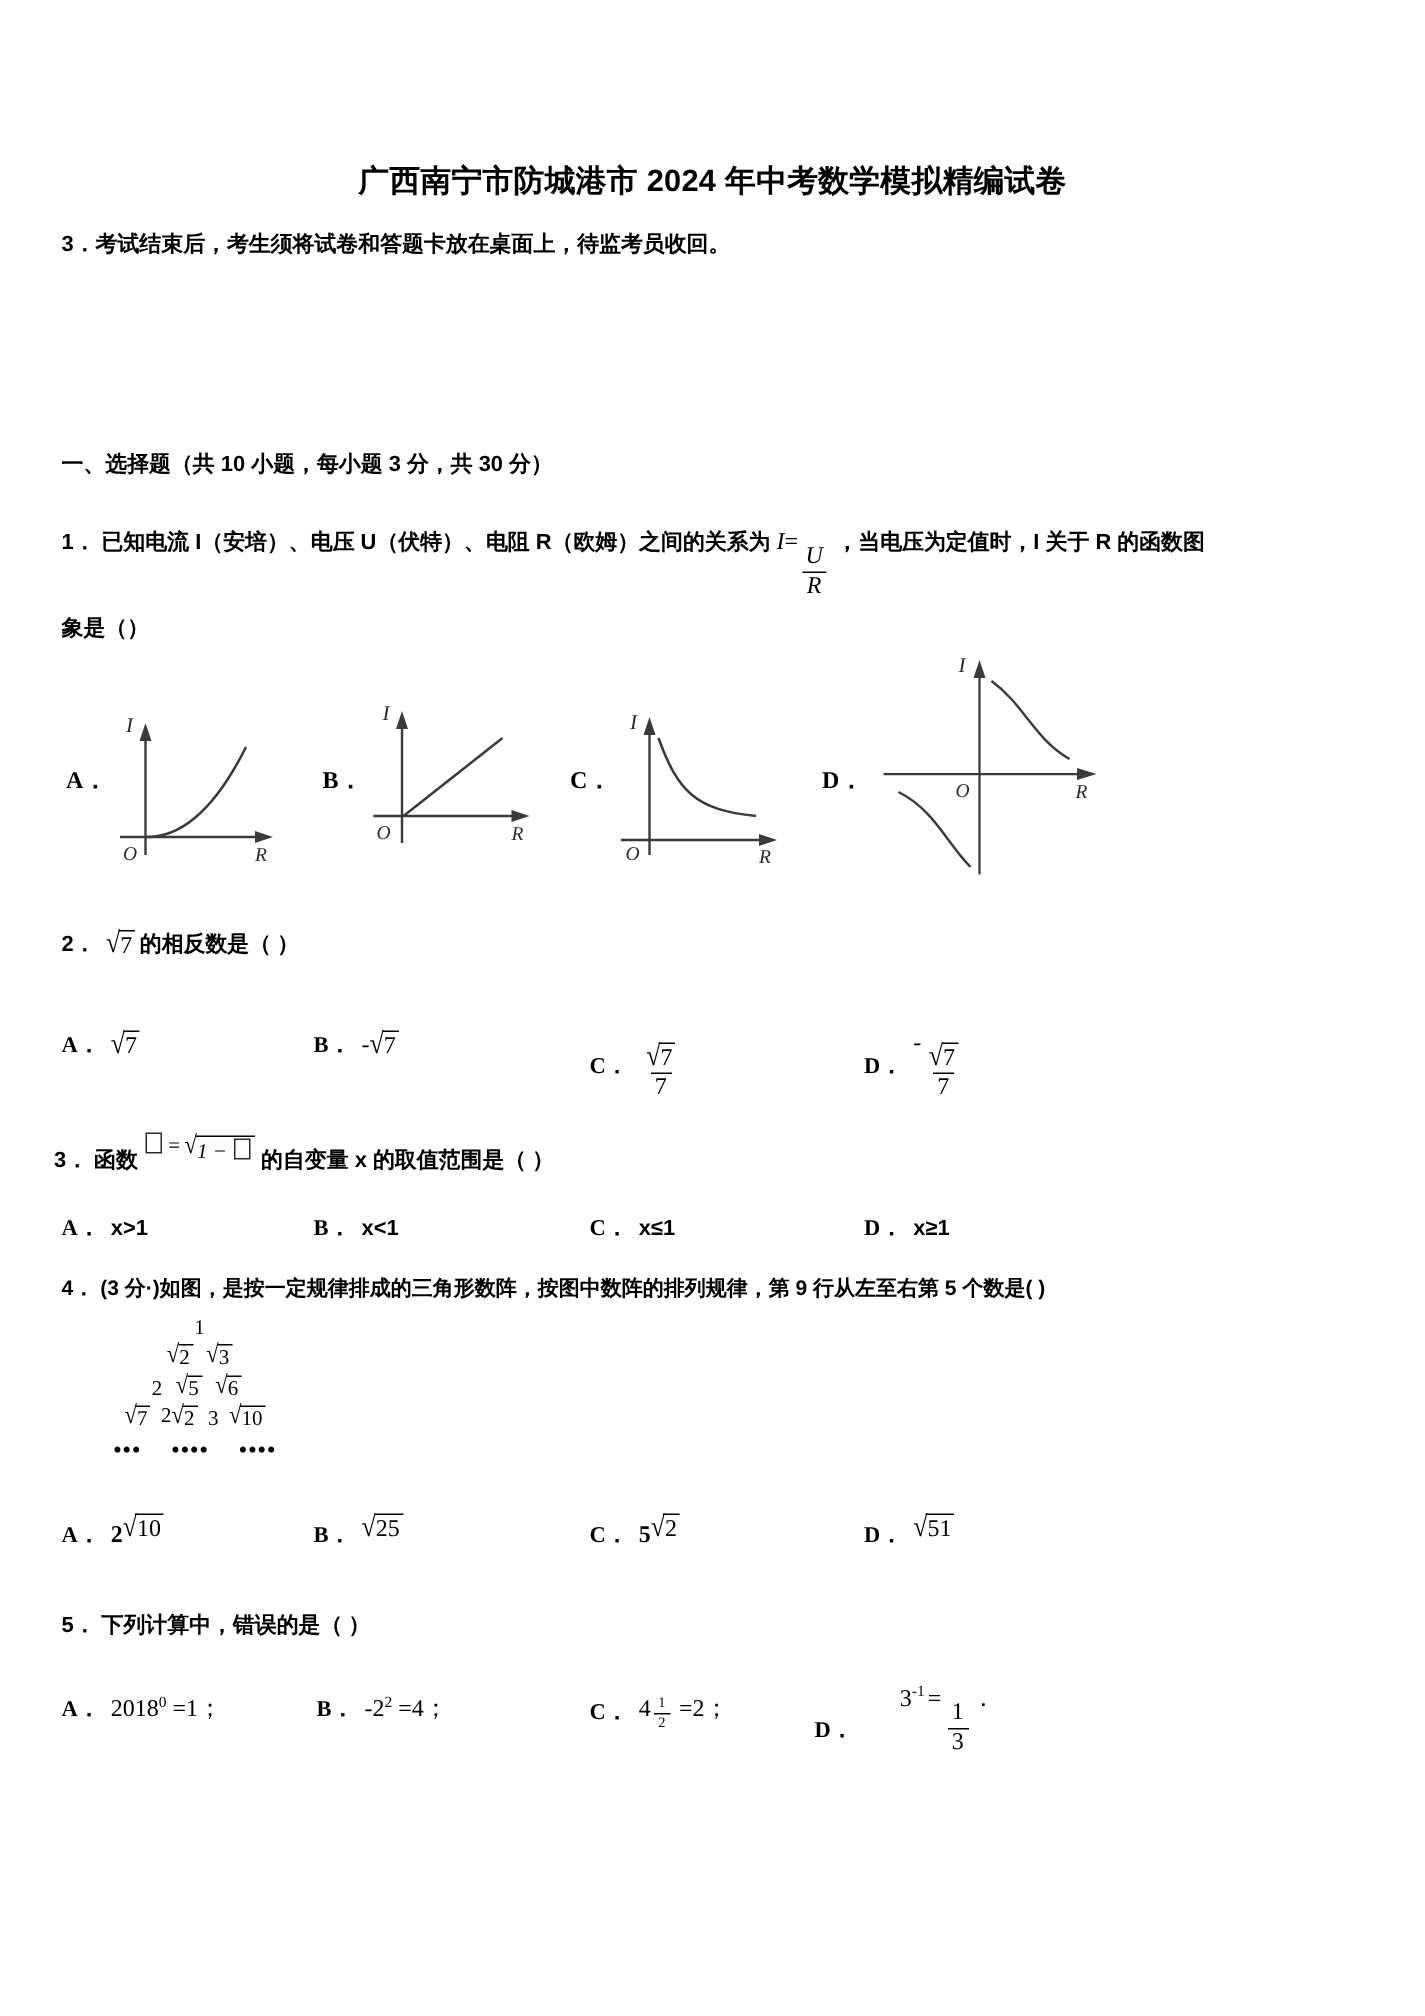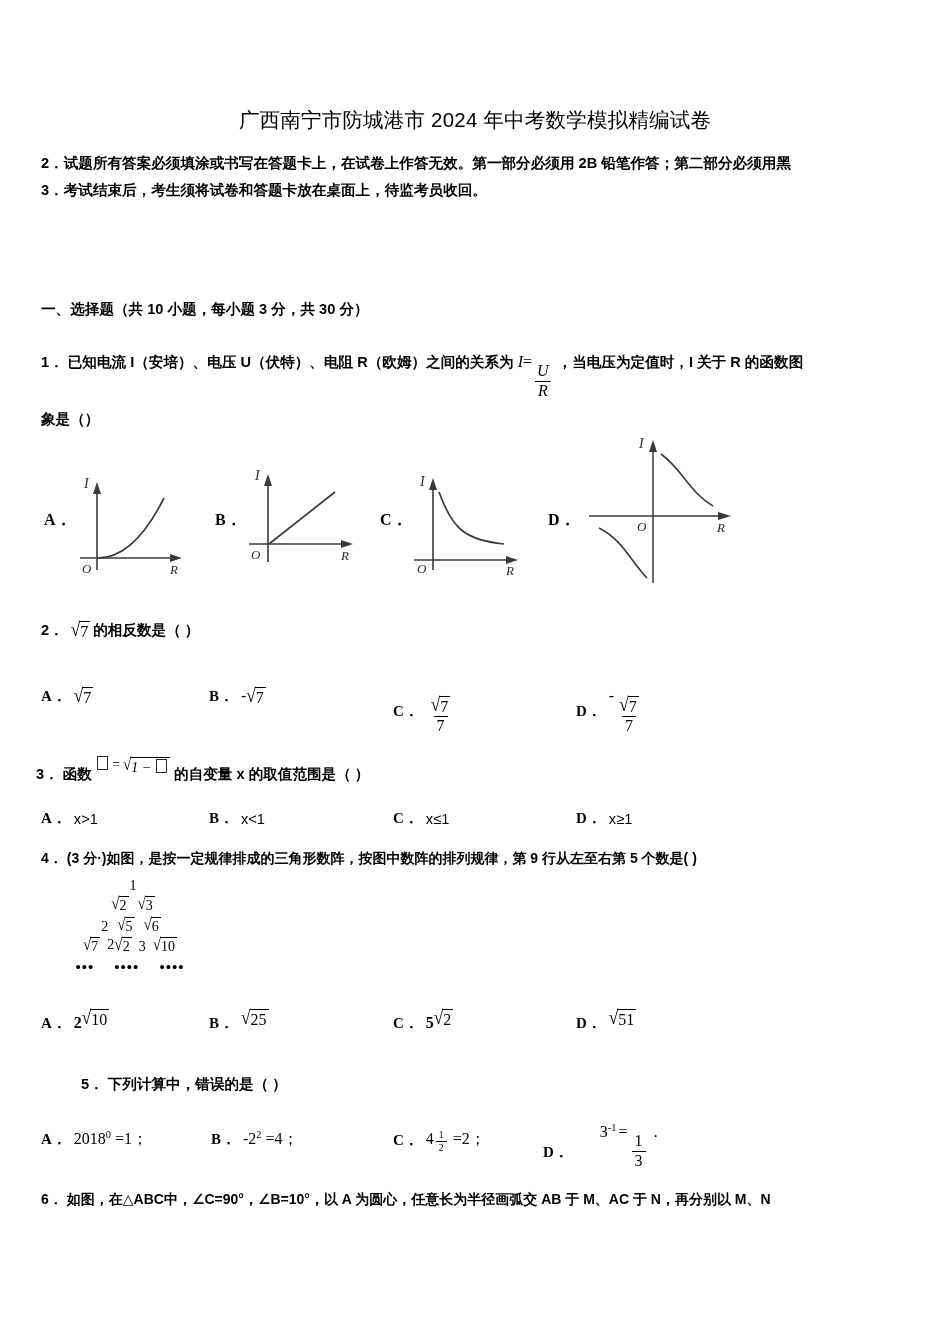--- a/index.html
+++ b/index.html
@@ -22,21 +22,21 @@
     height: 1344px;
   }
 
   
   .doc-title {
     position: absolute;
     left: 0; top: 106px;
     width: 950px;
     text-align: center;
     font-family: "Liberation Sans", "DejaVu Sans", sans-serif;
-    font-weight: normal;
+    font-weight: bold;
     font-size: 20.5px;
     letter-spacing: 0.2px;
     white-space: nowrap;
   }
 
   
   .notice {
     position: absolute;
     left: 41px;
     top: 150px;
@@ -91,21 +91,21 @@
     font-size: 15px;
     margin-right: 7px;
   }
   .opt-body {
     font-family: "Liberation Serif", "DejaVu Serif", serif;
     font-weight: normal;
     font-size: 16px;
   }
   .opt-body.sans {
     font-family: "Liberation Sans", "DejaVu Sans", sans-serif;
-    font-weight: normal;
+    font-weight: bold;
     font-size: 14.6px;
   }
 
   
   .mi { font-style: italic; font-family: "Liberation Serif", "DejaVu Serif", serif; }
   .frac {
     display: inline-flex;
     flex-direction: column;
     align-items: center;
     vertical-align: -0.55em;
@@ -185,21 +185,20 @@
   }
 </style>
 </head>
 <body>
 
 <div class="page">
 
   <div class="doc-title">广西南宁市防城港市 2024 年中考数学模拟精编试卷</div>
 
   <div class="notice">
-    <p class="notice-line">2．试题所有答案必须填涂或书写在答题卡上，在试卷上作答无效。第一部分必须用 2B  铅笔作答；第二部分必须用黑</p>
     <p class="notice-line">3．考试结束后，考生须将试卷和答题卡放在桌面上，待监考员收回。</p>
   </div>
 
   <div class="section-heading">一、选择题（共 10 小题，每小题 3 分，共 30 分）</div>
 
   <div class="qtext" style="left:41px; top:351px;">
     <span class="qnum">1．</span><span>已知电流 I（安培）、电压 U（伏特）、电阻 R（欧姆）之间的关系为</span><span class="opt-body" style="margin:0 4px;"><span class="mi">I</span><span>=</span><span class="frac">
           <span class="num mi">U</span>
           <span class="den mi">R</span>
         </span></span><span>，当电压为定值时，I 关于 R 的函数图</span>
@@ -414,21 +413,21 @@
     </div>
     <div class="opt" style="left:535px;">
       <span class="opt-label">D．</span>
       <span class="opt-body"><span class="sqrt" style="position:relative; top:-5px;">
             <span class="radical">√</span>
             <span class="radicand">51</span>
           </span></span>
     </div>
   </div>
 
-  <div class="qtext" style="left:41px; top:1073px;margin-left:40px;">
+  <div class="qtext" style="left:41px; top:1073px;">
     <span class="qnum">5．</span><span>下列计算中，错误的是（ ）</span>
   </div>
   <div class="opt-row" style="top:1129px;">
     <div class="opt" style="left:0px;">
       <span class="opt-label">A．</span>
       <span class="opt-body"><span>2018</span><sup class="exp">0</sup><span> =1；</span></span>
     </div>
     <div class="opt" style="left:170px;">
       <span class="opt-label">B．</span>
       <span class="opt-body"><span>-</span><span>2</span><sup class="exp">2</sup><span> =4；</span></span>
@@ -442,17 +441,14 @@
     </div>
     <div class="opt" style="left:502px;">
       <span class="opt-label">D．</span>
       <span class="opt-body" style="position:relative; top:-7px; margin-left:24px;"><span>3</span><sup class="exp">-1</sup><span style="margin:0 2px;">=</span><span class="frac">
             <span class="num">1</span>
             <span class="den">3</span>
           </span><span>．</span></span>
     </div>
   </div>
 
-  <div class="qtext" style="left:41px; top:1188px; font-size:14px;">
-    <span class="qnum">6．</span><span>如图，在△ABC中，∠C=90°，∠B=10°，以 A 为圆心，任意长为半径画弧交 AB 于 M、AC 于 N，再分别以 M、N</span>
-  </div>
 
 </div>
 
 </body></html>

